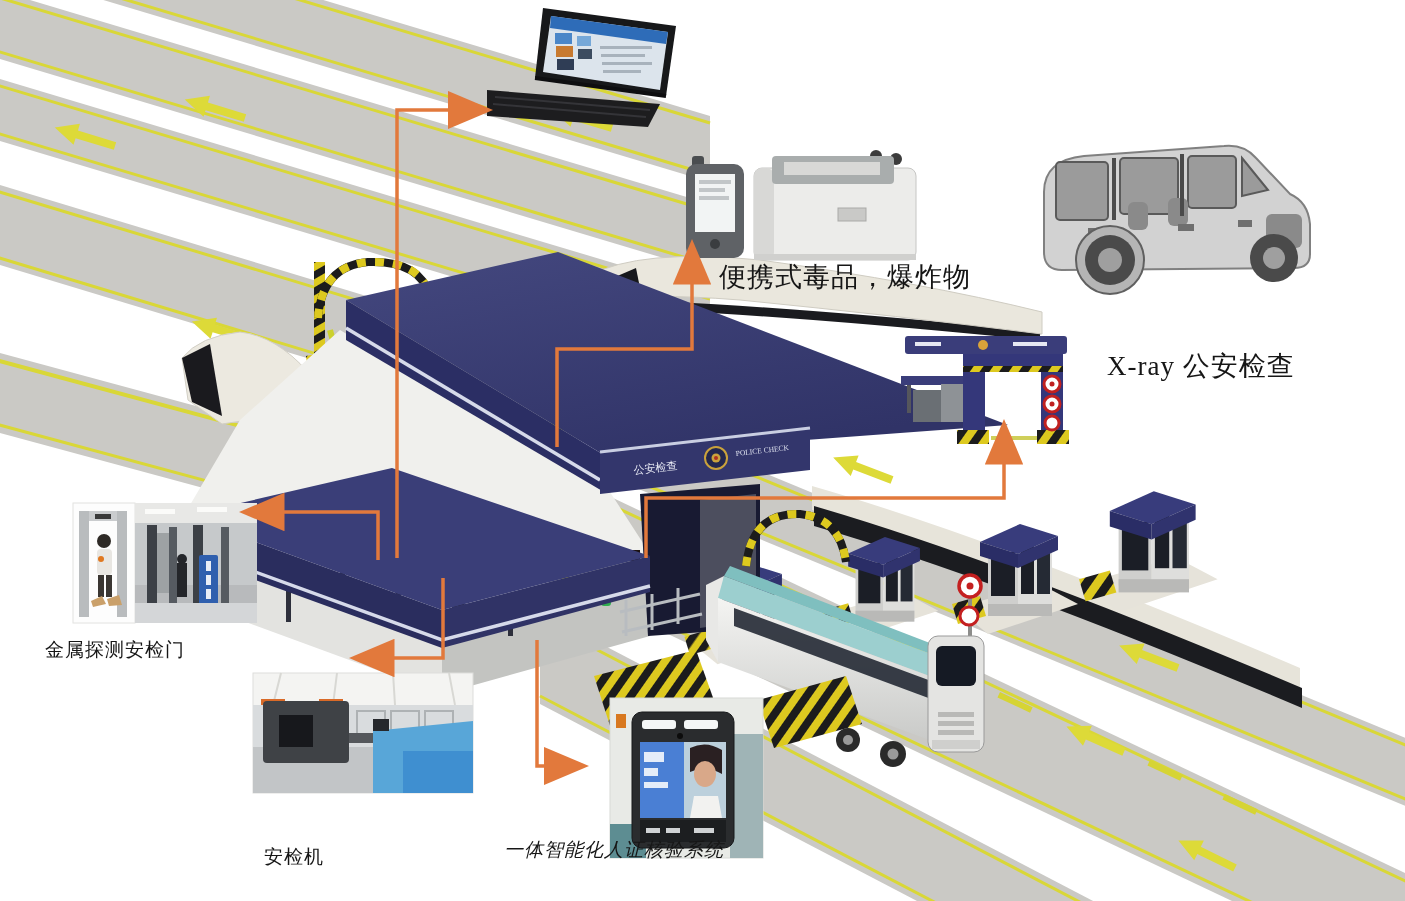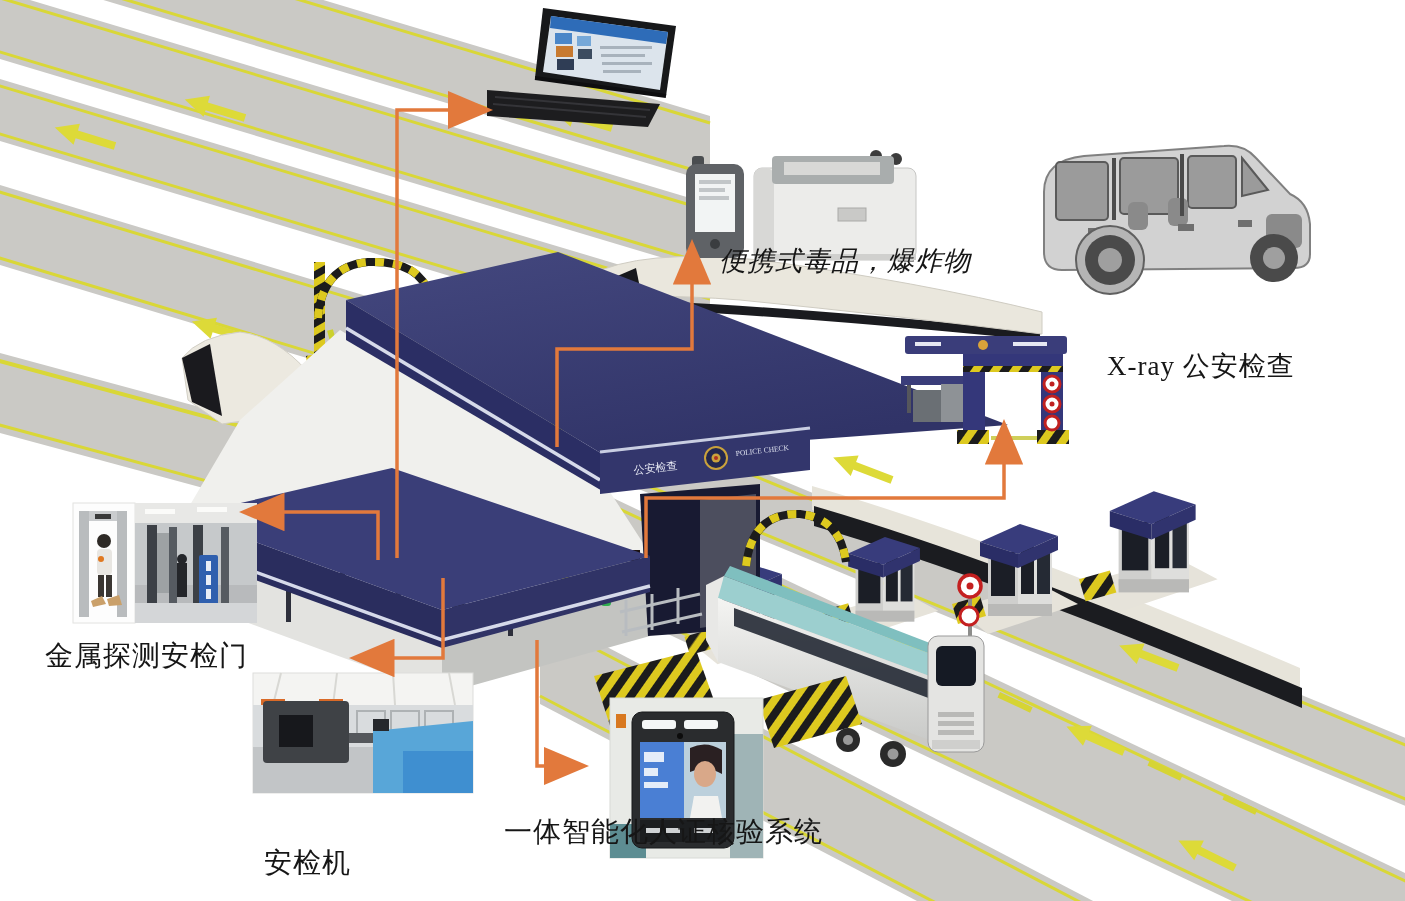--- a/index.html
+++ b/index.html
@@ -2,21 +2,21 @@
 <html><head>
 <meta charset="utf-8">
 <style>
   html,body{margin:0;padding:0;background:#fff;}
   .stage{position:relative;width:1405px;height:901px;background:#ffffff;overflow:hidden;
          font-family:"Liberation Serif","DejaVu Serif",serif;}
   .scene-svg{position:absolute;left:0;top:0;}
   .lbl{position:absolute;color:#161616;white-space:nowrap;letter-spacing:1px;
        font-family:"Liberation Serif","DejaVu Serif",serif;}
   .lbl-27{font-size:27px;}
-  .lbl-28{font-size:28px;}
+  .lbl-28{font-size:19px;}
   .two-line{line-height:39px;}
 </style>
 </head>
 <body>
 
 <div class="stage">
 
 <svg class="scene-svg" width="1405" height="901" viewBox="0 0 1405 901">
   <defs>
     <pattern id="hz" width="16" height="16" patternUnits="userSpaceOnUse" patternTransform="rotate(35)">
@@ -480,25 +480,25 @@
     <polyline points="397,558 397,110 458,110" marker-end="url(#ah)"></polyline>
     <polyline points="557,447 557,349 692,349 692,274" marker-end="url(#ah)"></polyline>
     <polyline points="378,560 378,512 274,512" marker-end="url(#ah)"></polyline>
     <polyline points="443,578 443,658 384,658" marker-end="url(#ah)"></polyline>
     <polyline points="537,640 537,766 554,766" marker-end="url(#ah)"></polyline>
     <polyline points="646,558 646,498 1004,498 1004,454" marker-end="url(#ah)"></polyline>
   </g>
 </svg>
 
 
-<div class="lbl lbl-27 two-line" style="left:719px;top:242px;font-style:italic;">
+<div class="lbl lbl-27 two-line" style="left:719px;top:258px;">
   <div>便携式毒品，爆炸物</div>
 </div>
 
 <div class="lbl lbl-27" style="left:1107px;top:348px;">X-ray 公安检查</div>
 
 <div class="lbl lbl-28" style="left:45px;top:637px;">金属探测安检门</div>
 
 <div class="lbl lbl-28" style="left:264px;top:844px;">安检机</div>
 
-<div class="lbl lbl-28" style="left:504px;top:813px;">一体智能化人证核验系统</div>
+<div class="lbl lbl-28" style="left:504px;top:837px;font-style:italic;">一体智能化人证核验系统</div>
 
 </div>
 
 </body></html>

